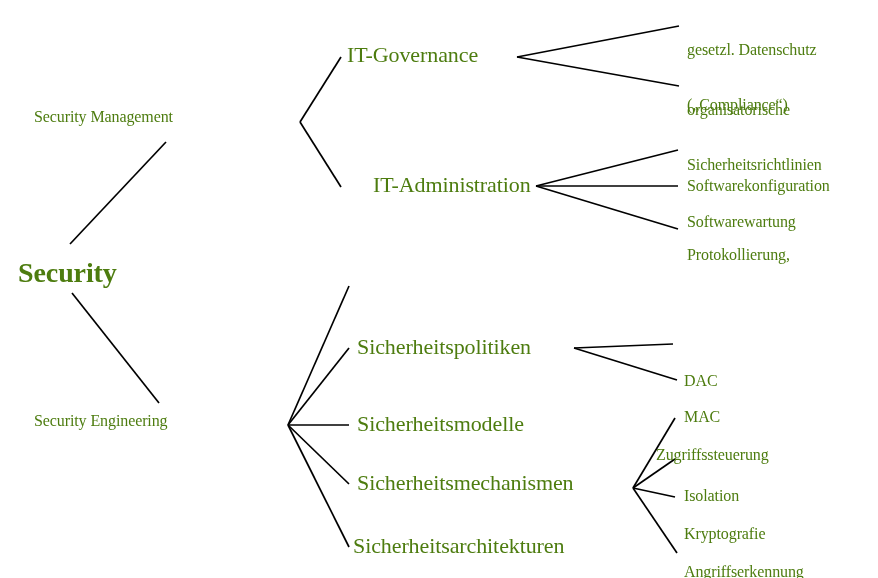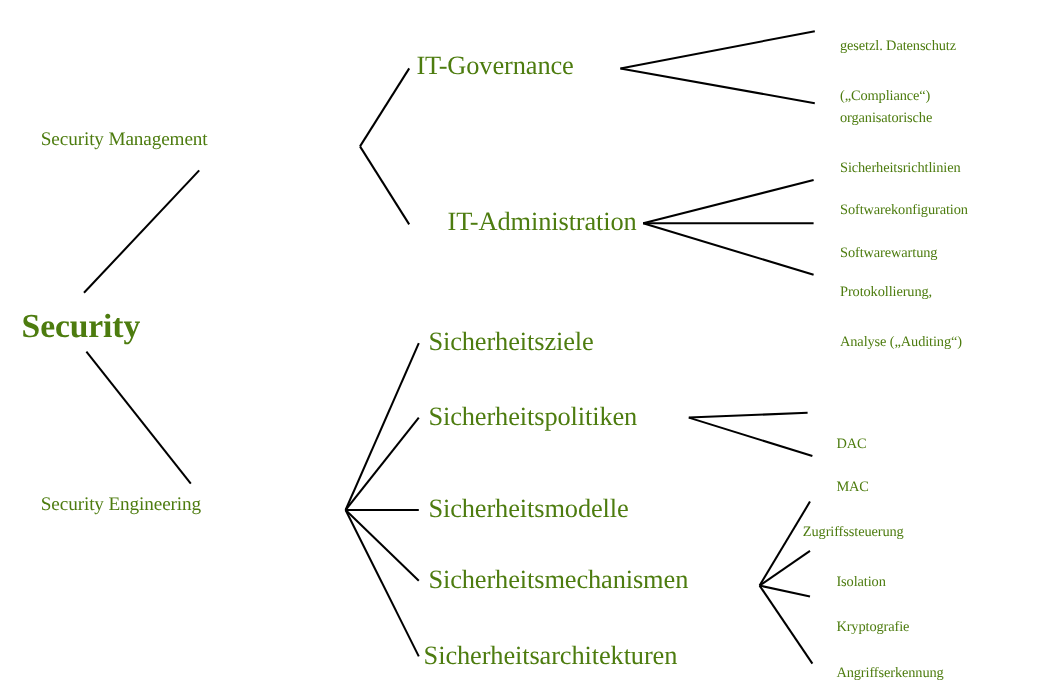--- a/index.html
+++ b/index.html
@@ -42,23 +42,22 @@
   }
   .lvl-1 {
     font-size: 16px;
     font-weight: normal;
   }
   .lvl-2 {
     font-size: 22px;
     font-weight: normal;
   }
   .lvl-3 {
-    font-size: 12px;
+    font-size: 16px;
     font-weight: normal;
-    margin-left: 13px;
   }
 </style>
 </head>
 <body>
 
 <div id="diagram-root">
 
   <svg id="tree-canvas" viewBox="0 0 878 578">
 
     <line x1="70" y1="244" x2="166" y2="142"></line>
@@ -92,21 +91,20 @@
   <div class="node-label lvl-root" style="left:18px; top:257px;">Security</div>
 
   <div class="node-label lvl-1" style="left:34px; top:108px;">Security Management</div>
 
   <div class="node-label lvl-1" style="left:34px; top:412px;">Security Engineering</div>
 
   <div class="node-label lvl-2" style="left:347px; top:42px;">IT-Governance</div>
 
   <div class="node-label lvl-2" style="left:347px; top:172px;margin-left:26px;">IT-Administration</div>
 
-  <div class="node-label lvl-2" style="left:357px; top:272px;">Sicherheitsziele</div>
 
   <div class="node-label lvl-2" style="left:357px; top:334px;">Sicherheitspolitiken</div>
 
   <div class="node-label lvl-2" style="left:357px; top:411px;">Sicherheitsmodelle</div>
 
   <div class="node-label lvl-2" style="left:357px; top:470px;">Sicherheitsmechanismen</div>
 
   <div class="node-label lvl-2" style="left:353px; top:533px;">Sicherheitsarchitekturen</div>
 
   <div class="node-label lvl-3" style="left:687px; top:5px;">
@@ -122,21 +120,20 @@
   <div class="node-label lvl-3" style="left:687px; top:141px;">
     <div>Softwarekonfiguration</div>
   </div>
 
   <div class="node-label lvl-3" style="left:687px; top:177px;">
     <div>Softwarewartung</div>
   </div>
 
   <div class="node-label lvl-3" style="left:687px; top:210px;">
     <div>Protokollierung,</div>
-    <div>Analyse („Auditing“)</div>
   </div>
 
   <div class="node-label lvl-3" style="left:684px; top:336px;">
     <div>DAC</div>
   </div>
 
   <div class="node-label lvl-3" style="left:684px; top:372px;">
     <div>MAC</div>
   </div>
 

